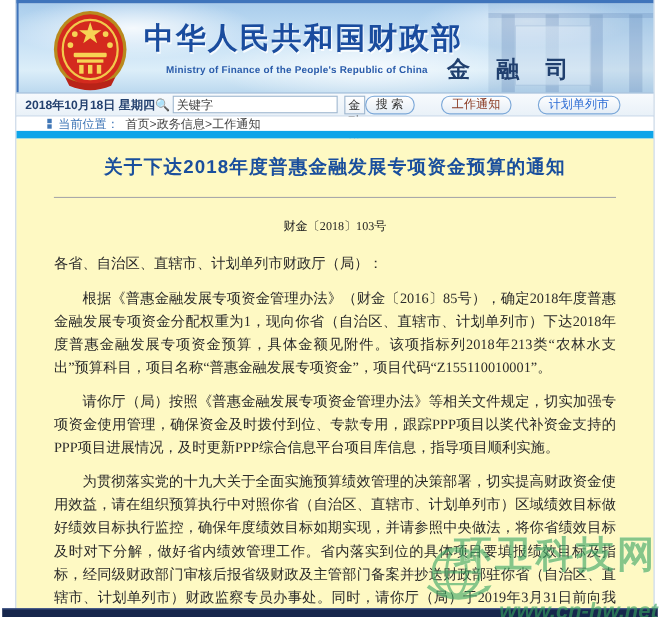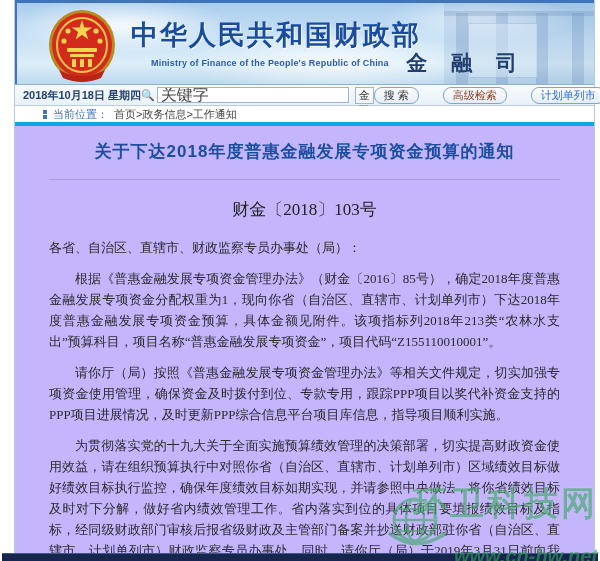--- a/index.html
+++ b/index.html
@@ -30,45 +30,45 @@
   .hdr-titles { position:absolute; left:114px; top:14px; width:340px; }
   .hdr-title-cn { font-size:27px; font-weight:bold; color:#1a4c9e; letter-spacing:2px; text-shadow:1px 1px 0 rgba(255,255,255,.8); white-space:nowrap; }
   .hdr-title-en { margin-top:5px; font-size:9px; font-weight:bold; color:#2a5cab; letter-spacing:.2px; white-space:nowrap;margin-left:20px; }
   .hdr-dept { position:absolute; right:68px; top:46px; font-size:21px; font-weight:bold; color:#203f6e; letter-spacing:9px; white-space:nowrap; }
 
   
   .toolbar { position:relative; width:100%; height:22px; background:linear-gradient(180deg,#f7fafd,#e9f1f8);
     border-top:1px solid #8fb2d4; border-bottom:1px solid #b9cde4; display:flex; align-items:center; padding:0 8px; }
   .tb-date { font-size:11px; color:#23406e; width:138px; white-space:nowrap;font-weight:bold; }
   .tb-search-icon { font-size:11px; color:#5b8fc9; margin-right:2px; }
-  .tb-input { width:192px; height:16px; font-size:16px; color:#444; border:1px solid #9db6cf; background:#fff; padding:0 3px; font-family:"Liberation Sans",sans-serif; }
+  .tb-input { width:192px; height:16px; font-size:11px; color:#444; border:1px solid #9db6cf; background:#fff; padding:0 3px; font-family:"Liberation Sans",sans-serif; }
   .tb-select { margin-left:6px; width:48px; height:17px; border:1px solid #9db6cf; background:linear-gradient(180deg,#fff,#eef3f8);
     font-size:11px; color:#333; display:flex; align-items:center; justify-content:space-between; padding:0 3px; cursor:default;flex-direction:column; }
   .tb-select .arrow { font-size:7px; color:#555; }
   .tb-buttons { margin-left:auto; display:flex; gap:24px; padding-right:28px; }
   .tb-btn { height:17px; padding:0 9px; border:1px solid #7aa7d8; border-radius:8px;
     background:linear-gradient(180deg,#fefefe,#e4edf6); font-size:11px; line-height:15px; white-space:nowrap; cursor:pointer; }
   .tb-btn.search { color:#333; }
   .tb-btn.adv { color:#8a3b24; }
   .tb-btn.home { color:#2b6bd4; }
 
   
-  .breadcrumb { position:relative; width:100%; height:20px; background:#fff; border-bottom:4px solid #0ea5e9;
+  .breadcrumb { position:relative; width:100%; height:20px; background:#fff; border-bottom:7px solid #0ea5e9;
     display:flex; align-items:center; padding-left:28px; font-size:11px; }
   .bc-icon { display:inline-block; width:4px; margin-right:6px; }
   .bc-icon i { display:block; width:4px; height:4px; background:#3f76b6; margin:1px 0; }
   .bc-label { color:#3f76b6; margin-right:6px; }
   .bc-path { color:#444; }
 
   
-  .document { position:relative; width:100%; height:427px; background:#c4b5fd; padding:14px 34px 0 34px; overflow:hidden; }
+  .document { position:relative; width:100%; height:427px; background:#fef9c3; padding:14px 34px 0 34px; overflow:hidden; }
   .doc-title { text-align:center; font-size:17px; font-weight:bold; color:#1a4f9d; letter-spacing:1px;
     font-family:"Liberation Sans",sans-serif; }
   .doc-divider { margin:16px 0 0 0; border:none; border-top:1px solid #a9a9a9; }
-  .doc-number { text-align:center; margin-top:18px; font-size:17px; color:#222; font-family:"Liberation Serif","DejaVu Serif",serif; }
+  .doc-number { text-align:center; margin-top:18px; font-size:11px; color:#222; font-family:"Liberation Serif","DejaVu Serif",serif; }
   .doc-body { margin-top:16px; font-size:13px; line-height:21px; color:#2b2b2b; font-family:"Liberation Serif","DejaVu Serif",serif; text-align:justify; }
   .doc-body p { margin-bottom:10px; }
   .doc-body p.indent { text-indent:2em; }
 
   
   .watermark { position:absolute; right:0; bottom:8px; width:215px; height:72px; opacity:.62; pointer-events:none; z-index:5; }
   .wm-globe { position:absolute; left:0; bottom:2px; }
   .wm-text { position:absolute; right:2px; top:0; text-align:right; }
   .wm-name { font-size:34px; font-weight:bold; color:#3ea766; letter-spacing:3px; white-space:nowrap;
     text-shadow:0 0 1px #fff; }
@@ -117,40 +117,40 @@
     <div class="toolbar">
       <span class="tb-date">2018年10月18日  星期四</span>
       <span class="tb-search-icon">🔍</span>
       <input class="tb-input" type="text" value="关键字" style="">
       <div class="tb-select">
         <span>金融司</span>
         <span class="arrow">▼</span>
       </div>
       <div class="tb-buttons">
         <button class="tb-btn search">搜 索</button>
-        <button class="tb-btn adv">高级检索</button>
+        <button class="tb-btn adv">工作通知</button>
         <button class="tb-btn home">计划单列市</button>
       </div>
     </div>
 
     <div class="breadcrumb">
       <span class="bc-icon">
           <i></i>
           <i></i>
         </span>
       <span class="bc-label">当前位置：</span>
       <span class="bc-path">首页&gt;政务信息&gt;工作通知</span>
     </div>
 
     <div class="document">
       <div class="doc-title">关于下达2018年度普惠金融发展专项资金预算的通知</div>
       <hr class="doc-divider">
       <div class="doc-number">财金〔2018〕103号</div>
       <div class="doc-body">
-        <p>各省、自治区、直辖市、财政监察专员办事处（局）：</p>
+        <p>各省、自治区、直辖市、计划单列市财政厅（局）：</p>
         <p class="indent">根据《普惠金融发展专项资金管理办法》（财金〔2016〕85号），确定2018年度普惠金融发展专项资金分配权重为1，现向你省（自治区、直辖市、计划单列市）下达2018年度普惠金融发展专项资金预算，具体金额见附件。该项指标列2018年213类“农林水支出”预算科目，项目名称“普惠金融发展专项资金”，项目代码“Z155110010001”。</p>
         <p class="indent">请你厅（局）按照《普惠金融发展专项资金管理办法》等相关文件规定，切实加强专项资金使用管理，确保资金及时拨付到位、专款专用，跟踪PPP项目以奖代补资金支持的PPP项目进展情况，及时更新PPP综合信息平台项目库信息，指导项目顺利实施。</p>
         <p class="indent">为贯彻落实党的十九大关于全面实施预算绩效管理的决策部署，切实提高财政资金使用效益，请在组织预算执行中对照你省（自治区、直辖市、计划单列市）区域绩效目标做好绩效目标执行监控，确保年度绩效目标如期实现，并请参照中央做法，将你省绩效目标及时对下分解，做好省内绩效管理工作。省内落实到位的具体项目要填报绩效目标及指标，经同级财政部门审核后报省级财政及主管部门备案并抄送财政部驻你省（自治区、直辖市、计划单列市）财政监察专员办事处。同时，请你厅（局）于2019年3月31日前向我部（金融司）报送2019年普惠金融发展专项资金申请材料和上年度专项资金使用情况报告。</p>
       </div>
     </div>
   </div>
 
   <div class="watermark">
     <svg class="wm-globe" width="62" height="62" viewBox="0 0 62 62">
       <circle cx="30" cy="31" r="21" fill="none" stroke="#3ea766" stroke-width="3"></circle>

